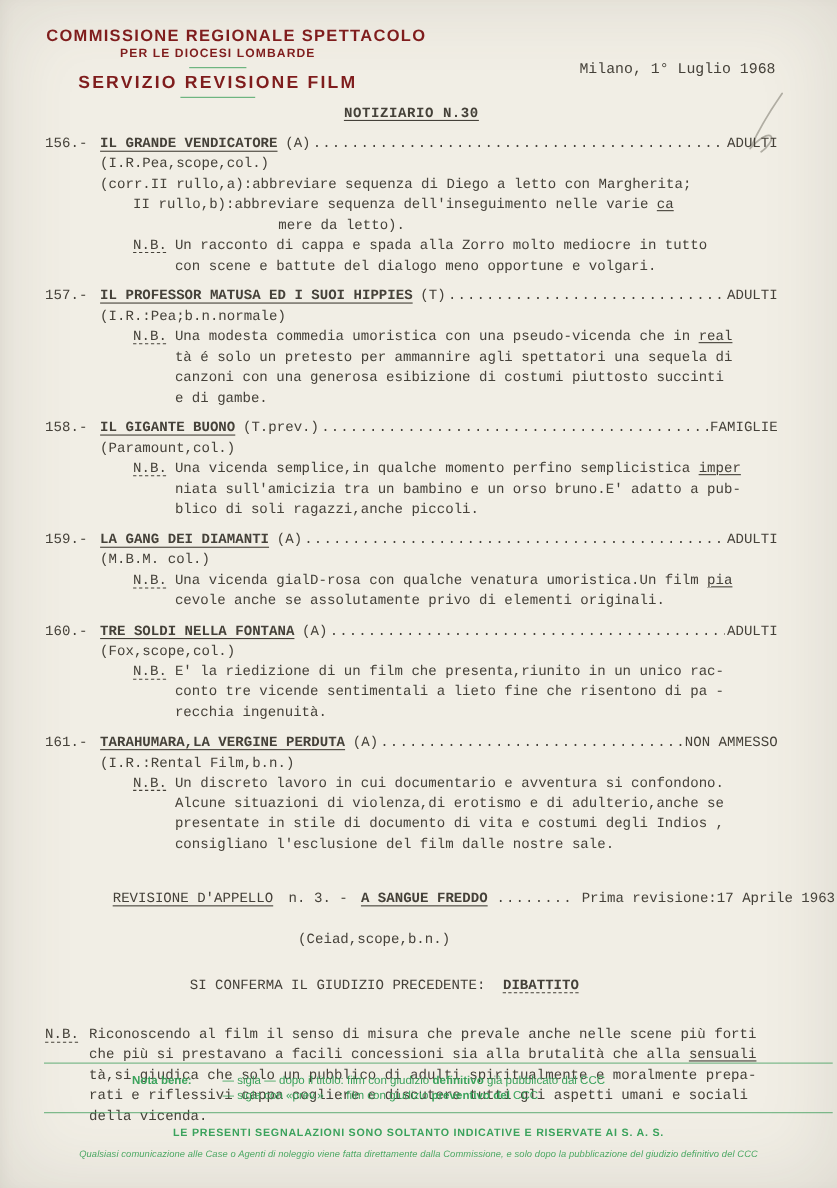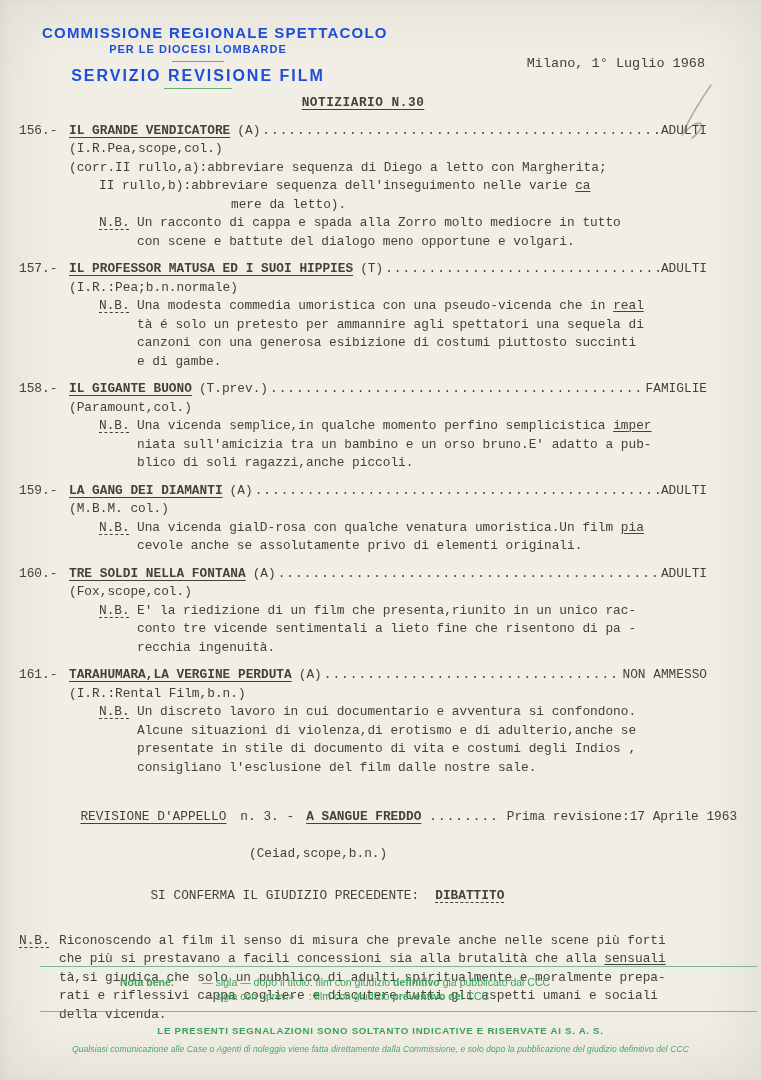--- a/index.html
+++ b/index.html
@@ -5,31 +5,31 @@
   html,body { margin:0; padding:0; background:#888; }
   .page {
     position:relative; width:761px; height:1080px; margin:0 auto;
     background:#f1eee5; overflow:hidden;
     box-shadow: inset 0 0 70px rgba(90,85,70,.14), inset 6px 0 20px -12px rgba(0,0,0,.10);
     font-family:"Liberation Mono", monospace; color:#454139;
   }
   
   .letterhead {
     position:absolute; left:42px; top:24px; width:312px; text-align:center;
-    font-family:"Liberation Sans", sans-serif; color:#1d4ed8;
+    font-family:"Liberation Sans", sans-serif; color:#7f1d1d;
   }
   .lh1 { font-size:15px; letter-spacing:1.2px; font-weight:600; white-space:nowrap; }
   .lh2 { font-size:11px; letter-spacing:1px; font-weight:600; margin-top:2px; }
   .lh-rule { width:52px; border-top:1.5px solid #3ca05a; opacity:.8; margin:6px auto 0; }
   .lh3 { font-size:16px; letter-spacing:2px; font-weight:600; margin-top:5px; }
   .lh-rule2 { width:68px; margin-top:3px; }
   .dateline { position:absolute; right:56px; top:56px; font-size:13.5px; }
   .handmark { position:absolute; right:44px; top:82px; }
   
-  .content { position:absolute; top:94px; left:19px; right:54px; font-size:12.8px; line-height:18.5px; }
+  .content { position:absolute; top:94px; left:41px; right:54px; font-size:12.8px; line-height:18.5px; }
   .line, .tech, .corr, .title-line, .appeal-line, .verdict-line, .ap-tech { white-space:pre; }
   .u-solid { text-decoration:underline; text-decoration-thickness:1.3px; text-underline-offset:3px; }
   .u-dash  { text-decoration:underline dashed; text-decoration-thickness:1.1px; text-underline-offset:3px; }
   .usyl    { text-decoration:underline; text-decoration-thickness:1.2px; text-underline-offset:2px; }
   .doc-title { text-align:center; margin-bottom:9px; font-weight:700; letter-spacing:.5px; }
   .entry { margin-bottom:9px; }
   .title-line { display:flex; align-items:baseline; }
   .num { flex:none; width:50px; }
   .f-title { flex:none; font-weight:600; text-decoration:underline; text-decoration-thickness:1.4px; text-underline-offset:3px; }
   .mark { flex:none; margin-left:7px; }

